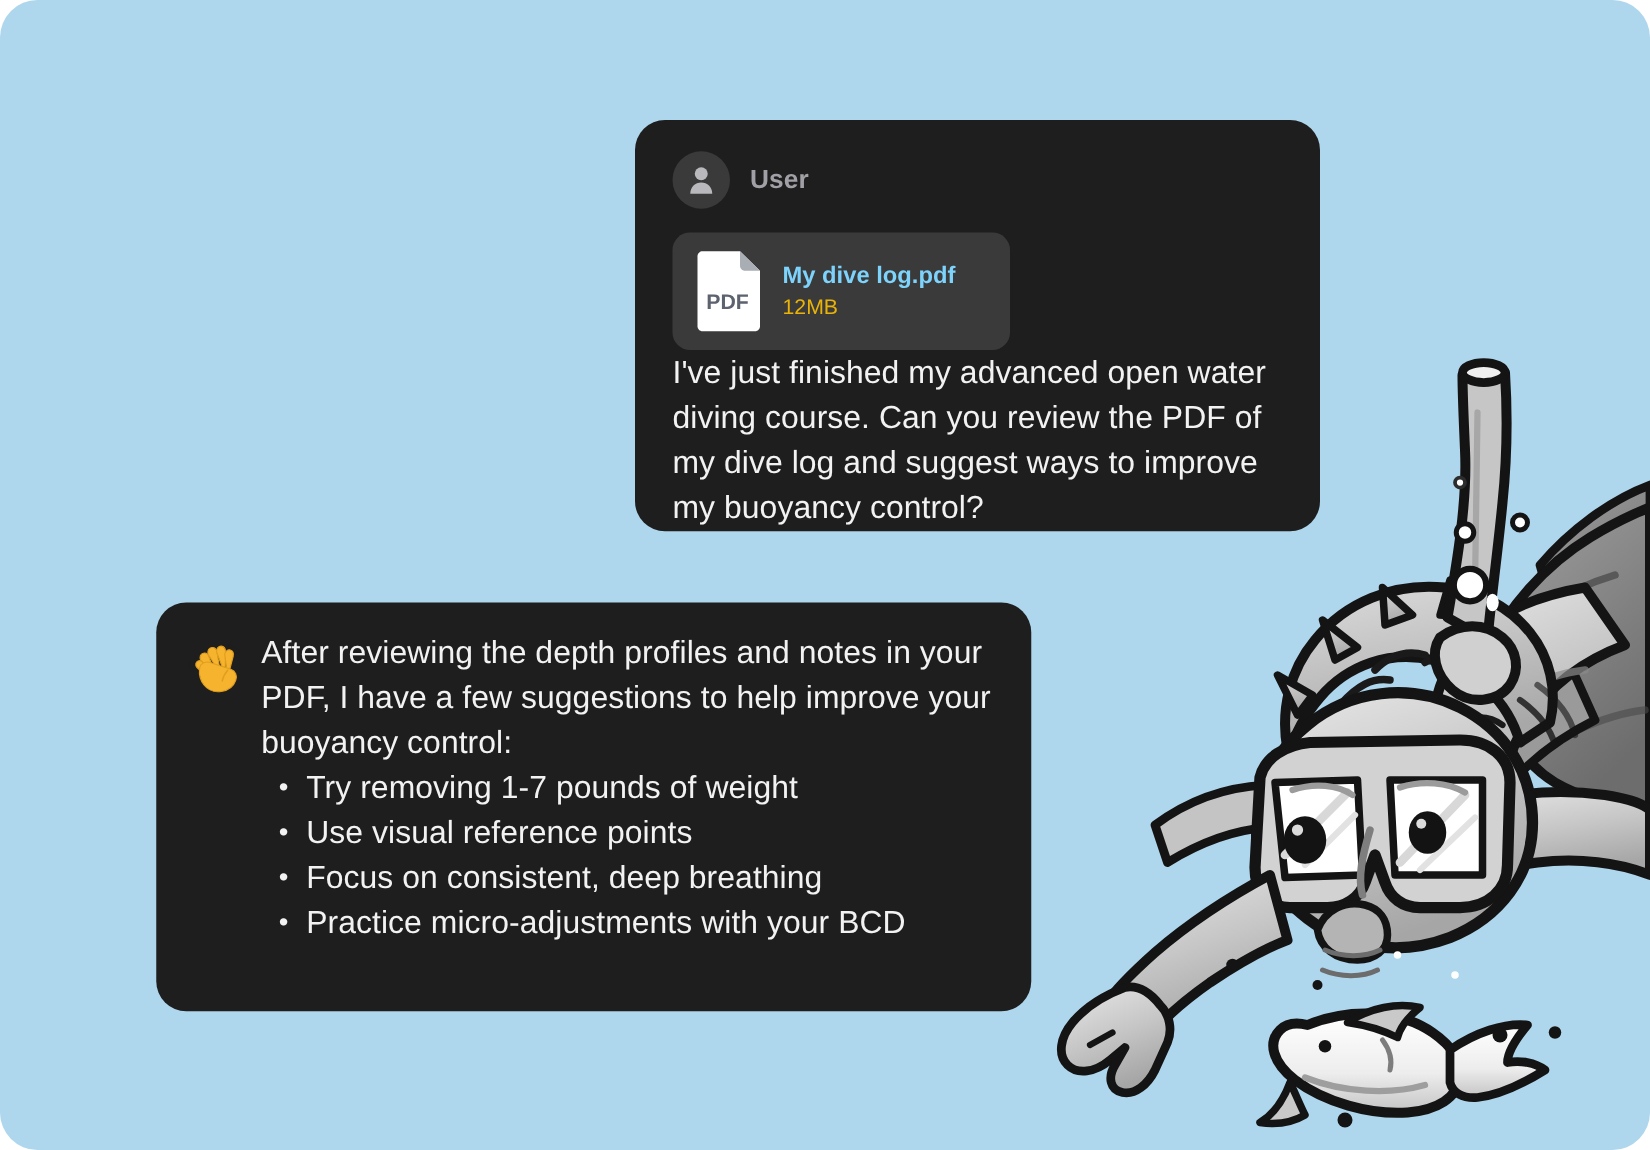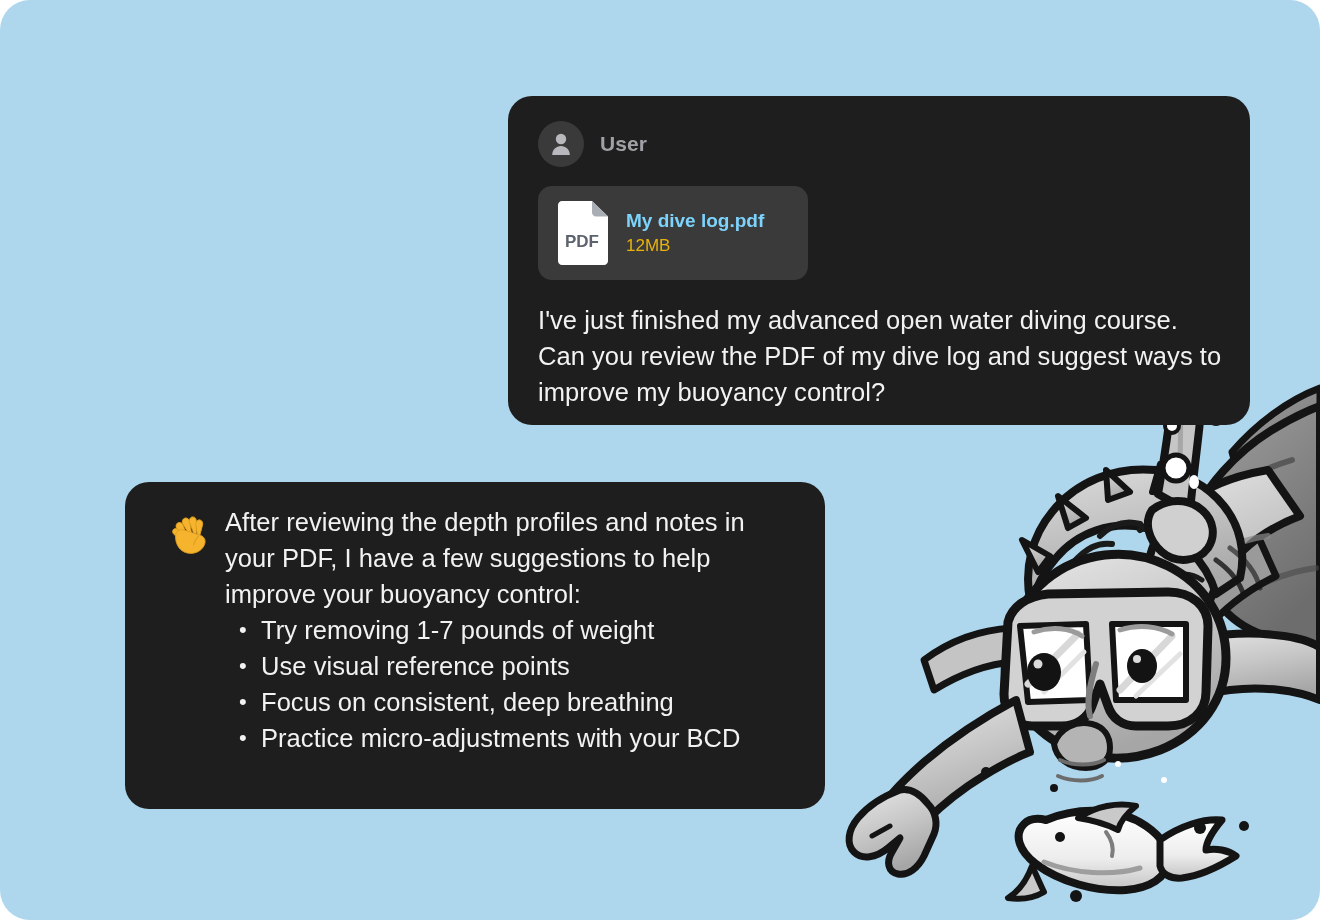--- a/index.html
+++ b/index.html
@@ -34,31 +34,31 @@
   .bubble {
     position: absolute;
     background: #1e1e1e;
     border-radius: 24px;
     box-sizing: border-box;
   }
 
   #user-bubble {
     left: 508px;
     top: 96px;
-    width: 742px;
+    width: 548px;
     height: 329px;
     padding: 24px 28px 26px 30px;
   }
 
   #assistant-bubble {
     left: 125px;
     top: 482px;
     width: 700px;
     height: 327px;
-    padding: 22px 26px 22px 40px;
+    padding: 22px 26px 22px 24px;
   }
 
   
   .msg-header {
     display: flex;
     align-items: center;
     gap: 16px;
     height: 48px;
   }
   .avatar {
@@ -111,21 +111,20 @@
     font-size: 17px;
     line-height: 1.3;
     margin-top: 3px;
   }
 
   
   .msg-text {
     color: #f2f2f2;
     font-size: 25.5px;
     line-height: 36px;
-    margin-top: 22px;
     letter-spacing: 0.05px;
   }
 
   .assistant-row {
     display: flex;
     align-items: flex-start;
     gap: 12px;
   }
   .wave-emoji {
     flex: 0 0 auto;

